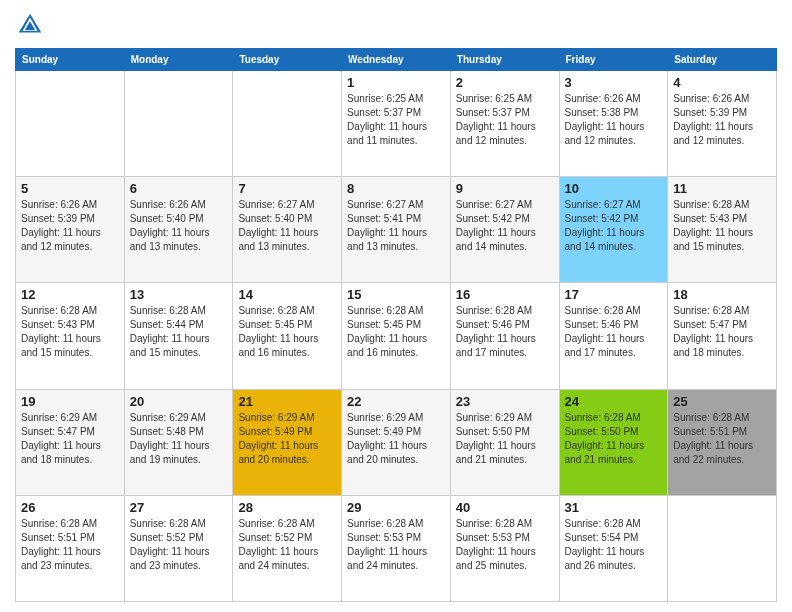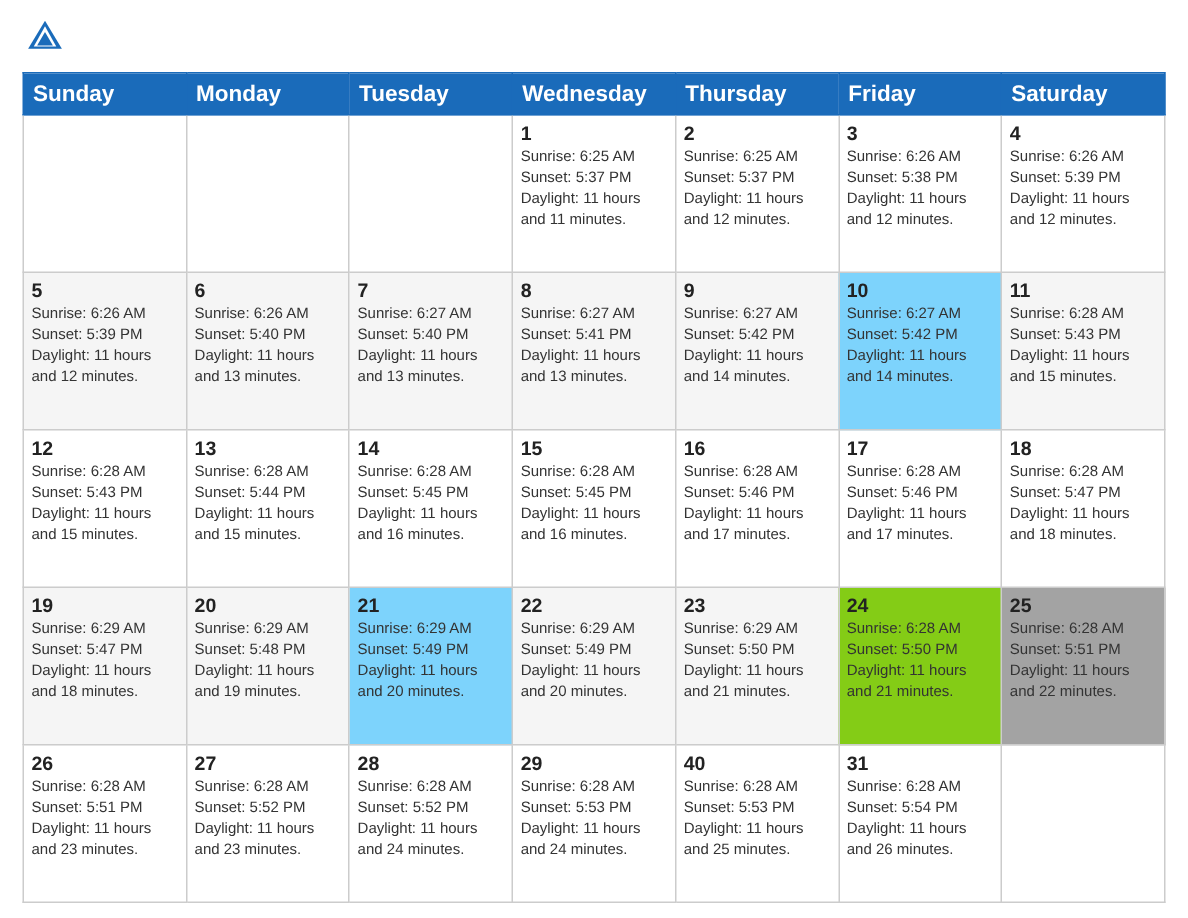--- a/index.html
+++ b/index.html
@@ -57,21 +57,21 @@
       border-collapse: collapse;
       width: 100%;
       flex: 1;
       table-layout: fixed;
     }
     .calendar th {
       background-color: #1a6bba;
       color: #fff;
       text-align: left;
       padding: 5px 6px;
-      font-size: 15px;
+      font-size: 10px;
       font-weight: bold;
       border: 1px solid #1a6bba;
     }
     .calendar td {
       border: 1px solid #ccc;
       vertical-align: top;
       padding: 4px 5px;
       font-size: 10.5px;
       color: #333;
       background: #fff;
@@ -254,21 +254,21 @@
             <div class="day-info">Sunrise: 6:29 AM
 Sunset: 5:47 PM
 Daylight: 11 hours and 18 minutes.</div>
           </td>
           <td style="background: rgb(245, 245, 245);">
             <span class="day-num">20</span>
             <div class="day-info">Sunrise: 6:29 AM
 Sunset: 5:48 PM
 Daylight: 11 hours and 19 minutes.</div>
           </td>
-          <td style="background: #7dd3fc;">
+          <td style="background: #eab308;">
             <span class="day-num">21</span>
             <div class="day-info">Sunrise: 6:29 AM
 Sunset: 5:49 PM
 Daylight: 11 hours and 20 minutes.</div>
           </td>
           <td style="background: rgb(245, 245, 245);">
             <span class="day-num">22</span>
             <div class="day-info">Sunrise: 6:29 AM
 Sunset: 5:49 PM
 Daylight: 11 hours and 20 minutes.</div>

